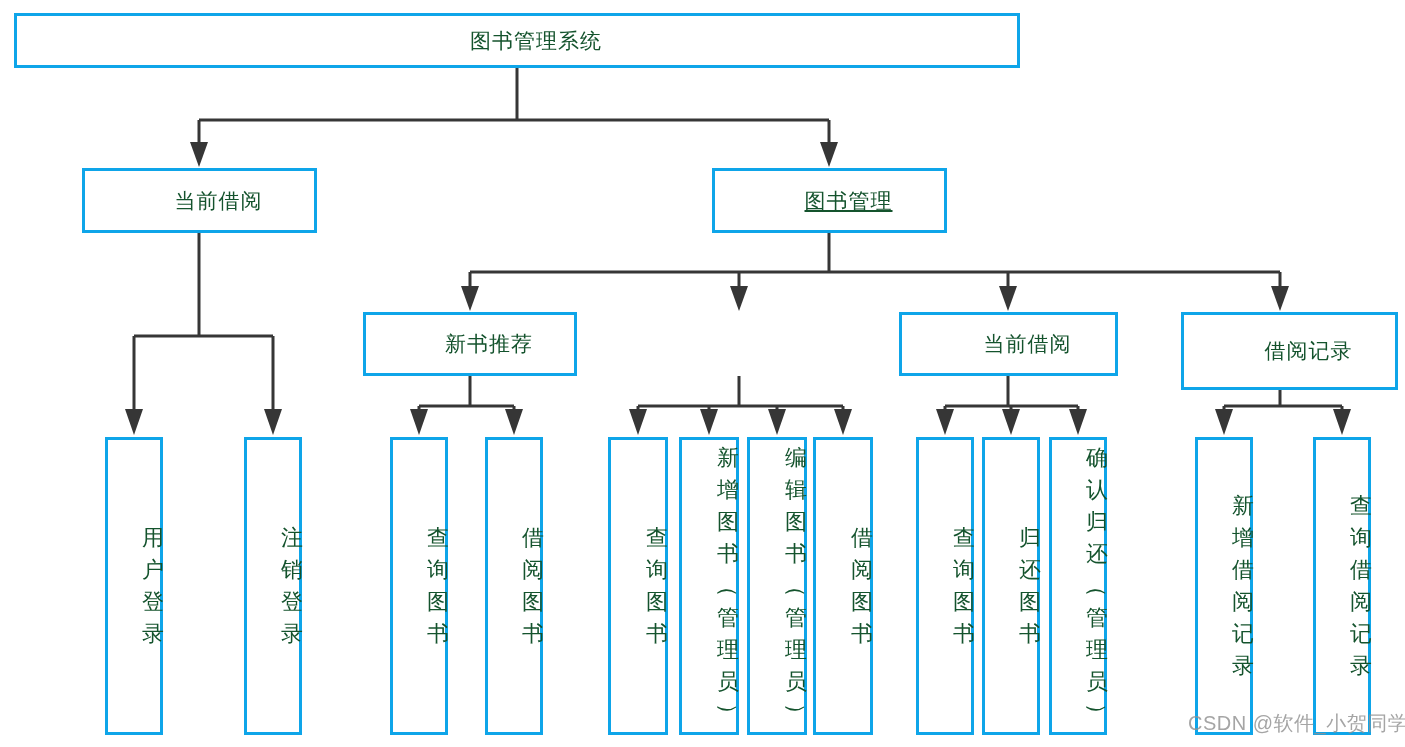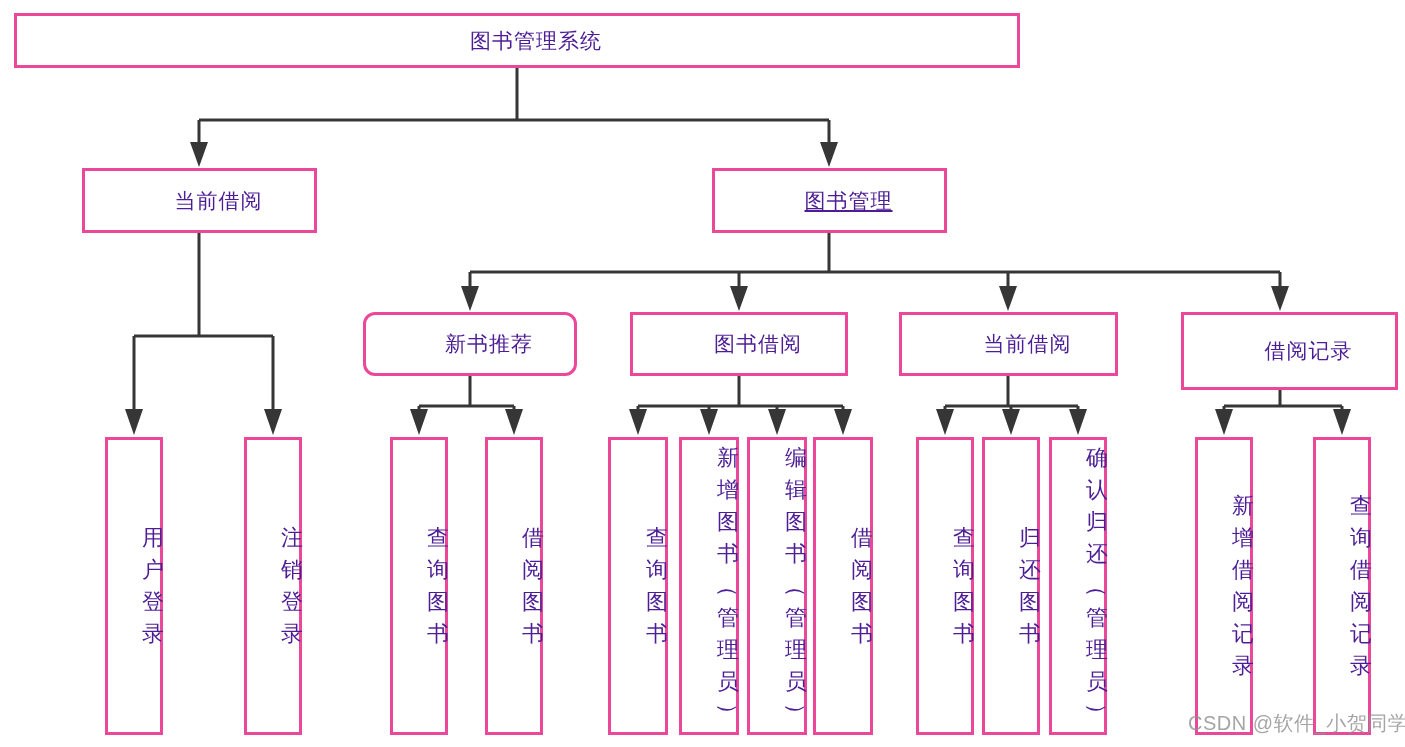--- a/index.html
+++ b/index.html
@@ -17,23 +17,23 @@
   }
   .connectors {
     position: absolute;
     left: 0;
     top: 0;
     z-index: 1;
   }
   .node {
     position: absolute;
     background: #ffffff;
-    border: 3px solid #ec4899;
+    border: 3px solid #0ea5e9;
     box-sizing: border-box;
-    color: #4c1d95;
+    color: #14532d;
     z-index: 2;
     padding-left: 38px;
   }
   .hnode {
     display: flex;
     align-items: center;
     justify-content: center;
     font-size: 21px;
     letter-spacing: 1px;
   }
@@ -110,22 +110,21 @@
       <polygon points="1215,409 1233,409 1224,435"></polygon>
       <polygon points="1333,409 1351,409 1342,435"></polygon>
     </g>
   </svg>
 
   <div class="node hnode" style="left:14px; top:13px; width:1006px; height:55px;">图书管理系统</div>
 
   <div class="node hnode" style="left:82px; top:168px; width:235px; height:65px;">当前借阅</div>
   <div class="node hnode" style="left:712px; top:168px; width:235px; height:65px;text-decoration:underline;">图书管理</div>
 
-  <div class="node hnode" style="left:363px; top:312px; width:214px; height:64px;border-radius:12px;">新书推荐</div>
-  <div class="node hnode" style="left:630px; top:312px; width:218px; height:64px;">图书借阅</div>
+  <div class="node hnode" style="left:363px; top:312px; width:214px; height:64px;">新书推荐</div>
   <div class="node hnode" style="left:899px; top:312px; width:219px; height:64px;">当前借阅</div>
   <div class="node hnode" style="left:1172px; top:312px; width:217px; height:78px;margin-left:9px;">借阅记录</div>
 
   <div class="node vnode" style="left:105px;">
       <span>用</span>
       <span>户</span>
       <span>登</span>
       <span>录</span>
     </div>
   <div class="node vnode" style="left:244px;">

